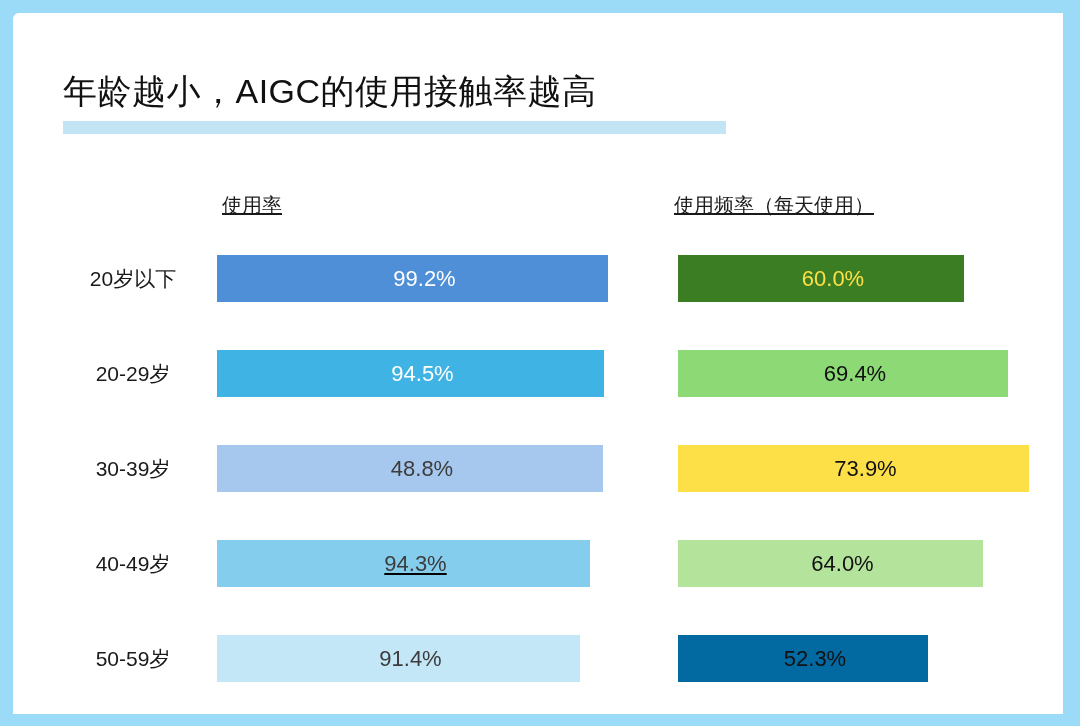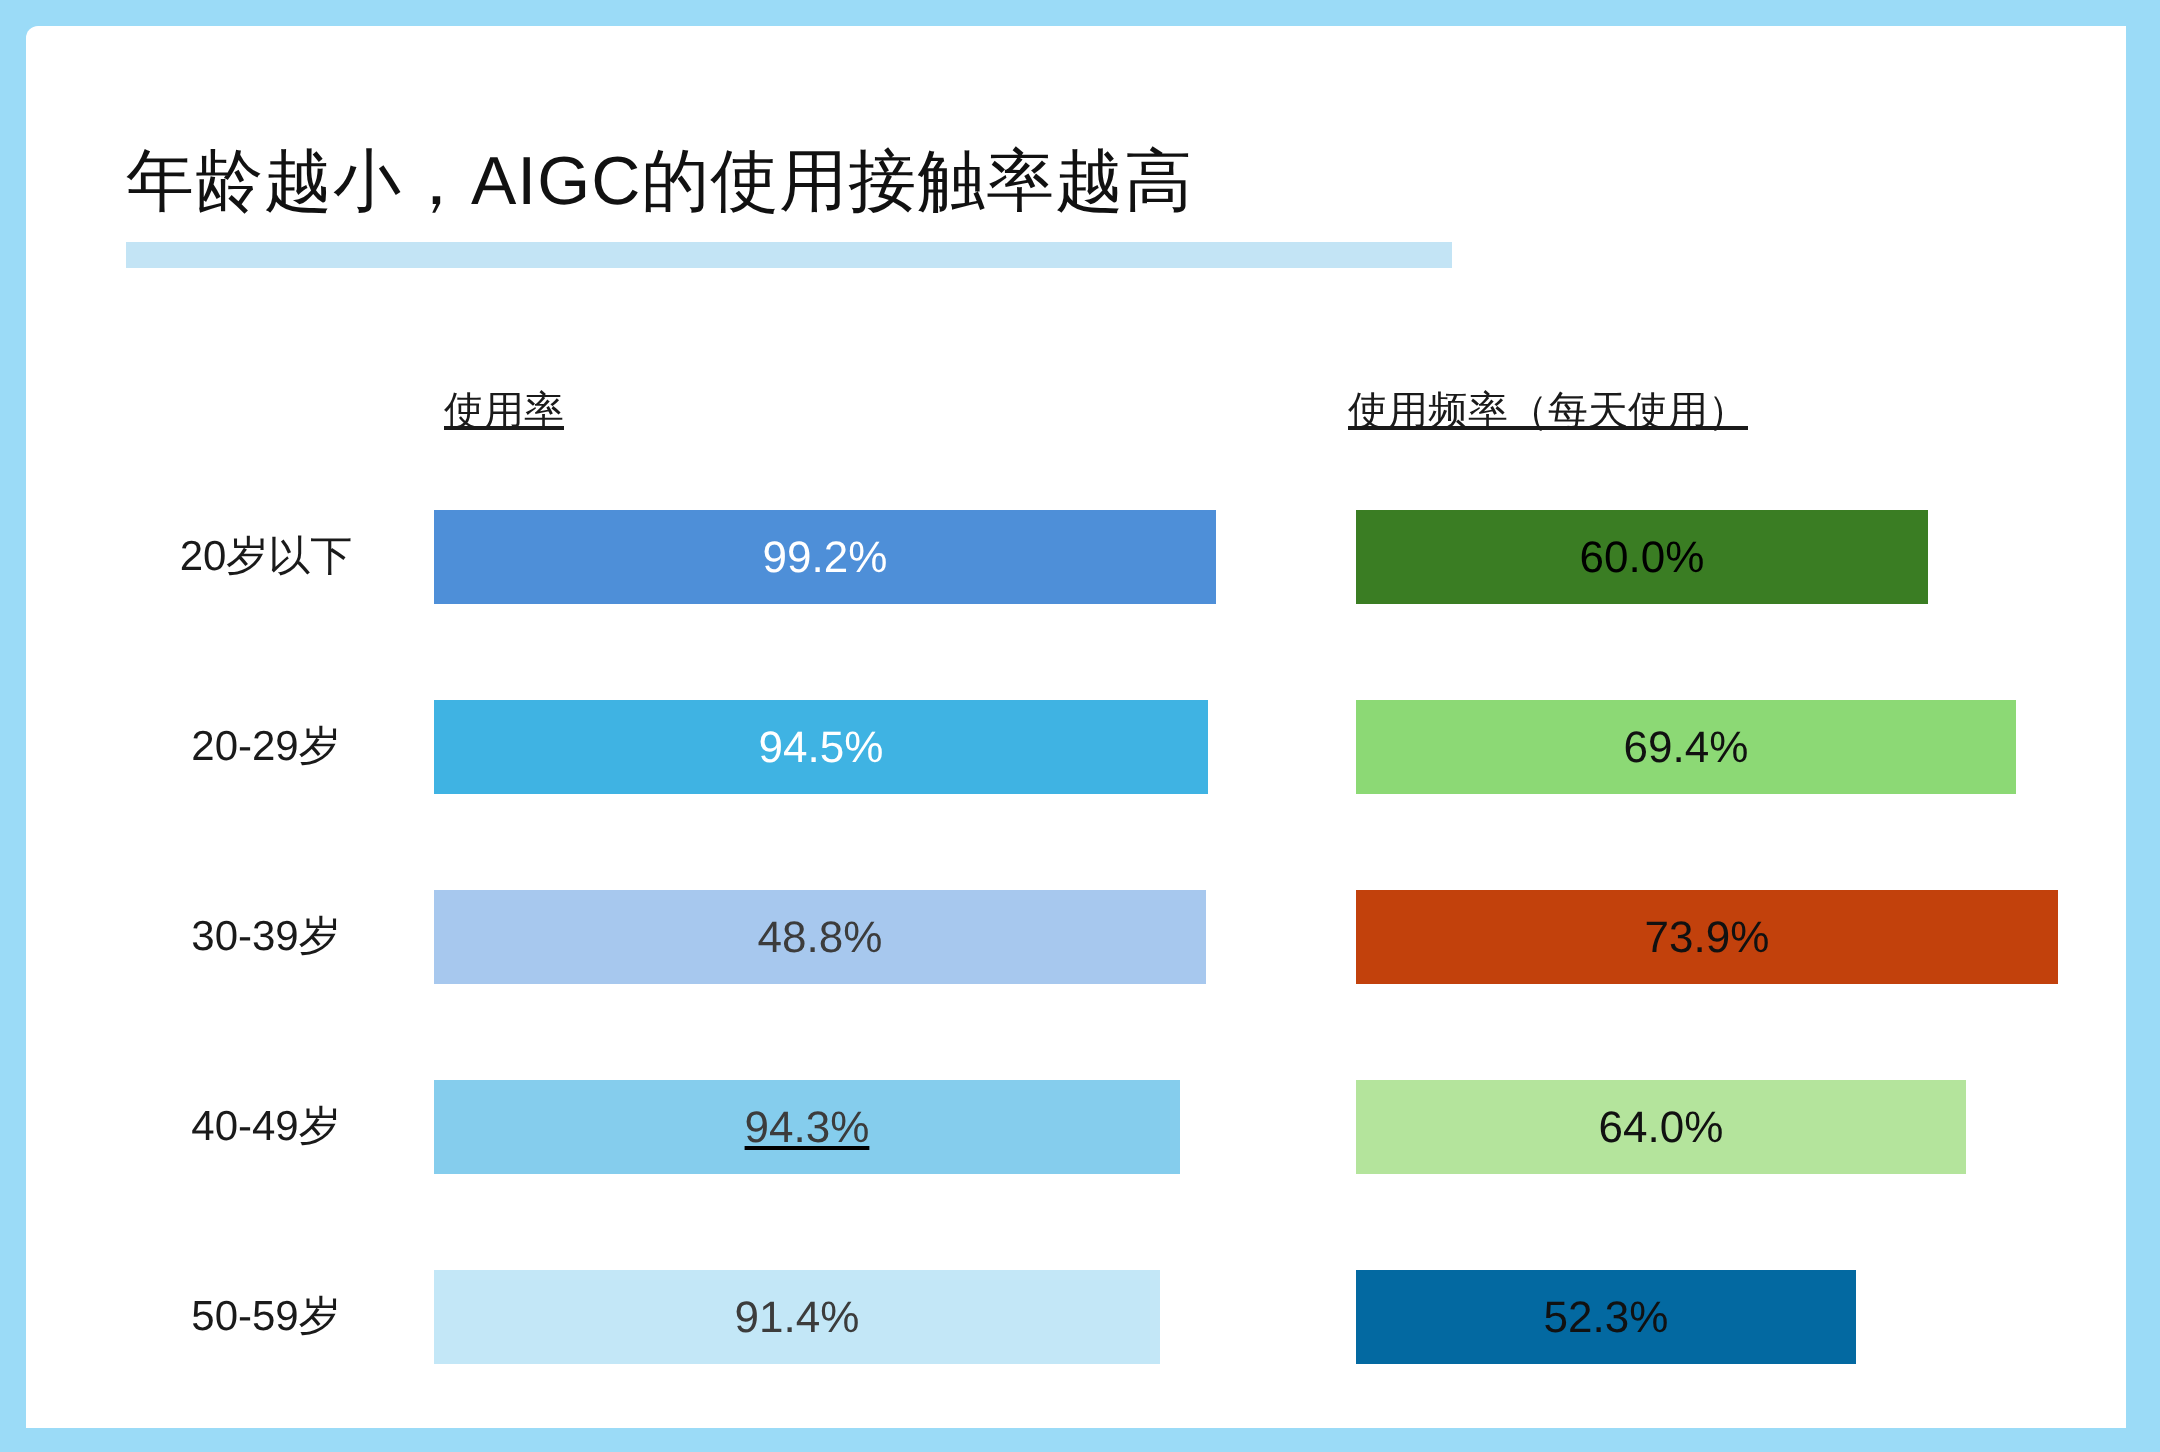--- a/index.html
+++ b/index.html
@@ -101,20 +101,21 @@
     box-sizing: border-box;
   }
   .bar.blue  { left: 204px; }
   .bar.green { left: 665px; }
 
   .bar-value {
     display: block;
     width: 100%;
     height: 100%;
     line-height: 47px;
+    margin-left: 12px;
   }
 </style>
 </head>
 <body>
 
 <div class="card">
 
   <div class="title-wrap">
     <div class="title-highlight"></div>
     <div class="title-text">年龄越小，AIGC的使用接触率越高</div>
@@ -123,38 +124,38 @@
   <div class="col-head left">使用率</div>
   <div class="col-head right">使用频率（每天使用）</div>
 
   <div class="chart" id="chart-rows">
       <div class="row" style="top: 12px;">
         <div class="row-label">20岁以下</div>
         <div class="bar blue" style="width: 391px; background: rgb(78, 143, 216);">
           <span class="bar-value" style="color: rgb(255, 255, 255);">99.2%</span>
         </div>
         <div class="bar green" style="width: 286px; background: rgb(58, 125, 35);">
-          <span class="bar-value" style="color: #000000;">60.0%</span>
+          <span class="bar-value" style="color: #fde047;">60.0%</span>
         </div>
       </div>
       <div class="row" style="top: 107px;">
         <div class="row-label">20-29岁</div>
         <div class="bar blue" style="width: 387px; background: rgb(63, 179, 227);">
           <span class="bar-value" style="color: rgb(255, 255, 255);">94.5%</span>
         </div>
         <div class="bar green" style="width: 330px; background: rgb(140, 217, 117);">
           <span class="bar-value" style="color: rgb(17, 17, 17);">69.4%</span>
         </div>
       </div>
       <div class="row" style="top: 202px;">
         <div class="row-label">30-39岁</div>
         <div class="bar blue" style="width: 386px; background: rgb(167, 200, 238);">
           <span class="bar-value" style="color: rgb(60, 60, 60);">48.8%</span>
         </div>
-        <div class="bar green" style="width: 351px; background: #c2410c;">
+        <div class="bar green" style="width: 351px; background: #fde047;">
           <span class="bar-value" style="color: rgb(17, 17, 17);">73.9%</span>
         </div>
       </div>
       <div class="row" style="top: 297px; padding-left: 48px;">
         <div class="row-label">40-49岁</div>
         <div class="bar blue" style="width: 373px; background: rgb(133, 205, 237); text-decoration: underline;">
           <span class="bar-value" style="color: rgb(60, 60, 60);">94.3%</span>
         </div>
         <div class="bar green" style="width: 305px; background: rgb(180, 228, 156);">
           <span class="bar-value" style="color: rgb(17, 17, 17);">64.0%</span>

